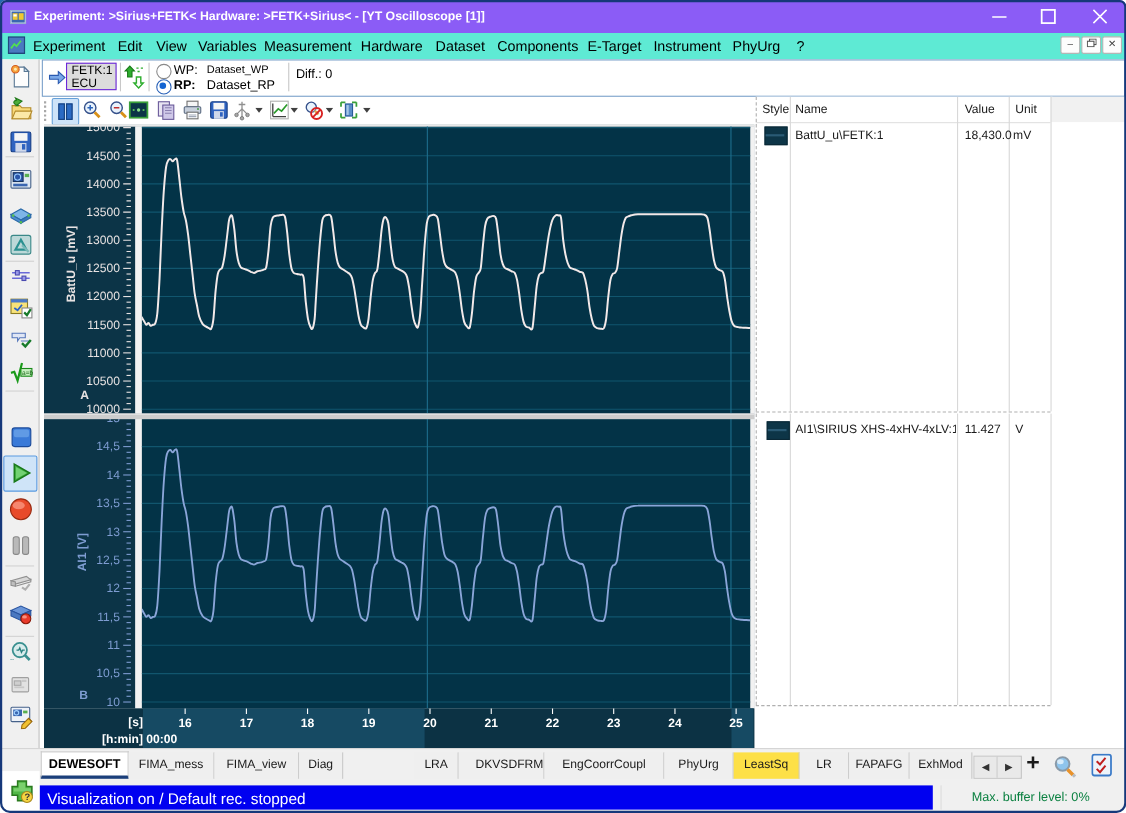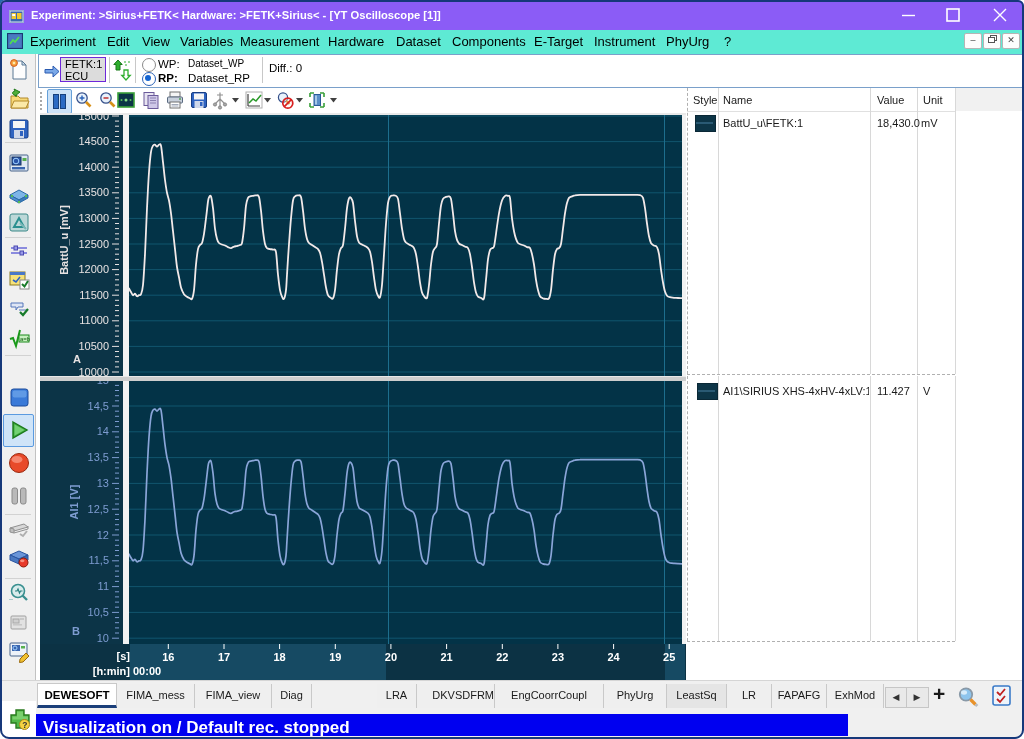--- a/index.html
+++ b/index.html
@@ -556,42 +556,43 @@
 <div style="position:absolute;left:0;top:680px;width:1024px;height:32px;background:#f0f0f0;border-top:1px solid #d5d5d5"></div>
     <div style="position:absolute;left:37px;top:683px;width:80px;height:25px;background:#fff;border:1px solid #c9c9c9;border-bottom:3px solid #1b3f7a;box-sizing:border-box;text-align:center;font-size:11.5px;font-weight:bold;line-height:22px">DEWESOFT</div>
     <div style="position:absolute;left:117px;top:684px;width:78px;height:24px;background:#efefef;border-right:1px solid #c9c9c9;box-sizing:border-box;text-align:center;font-size:11px;line-height:22px;color:#1a1a1a">FIMA_mess</div>
     <div style="position:absolute;left:195px;top:684px;width:77px;height:24px;background:#efefef;border-right:1px solid #c9c9c9;box-sizing:border-box;text-align:center;font-size:11px;line-height:22px;color:#1a1a1a">FIMA_view</div>
     <div style="position:absolute;left:272px;top:684px;width:40px;height:24px;background:#efefef;border-right:1px solid #c9c9c9;box-sizing:border-box;text-align:center;font-size:11px;line-height:22px;color:#1a1a1a">Diag</div>
     <div style="position:absolute;left:312px;top:716px;width:65px;height:24px;background:#efefef;border-right:1px solid #c9c9c9;box-sizing:border-box;text-align:left;font-size:11px;line-height:22px;color:#1a1a1a">Freigabe</div>
     <div style="position:absolute;left:377px;top:684px;width:40px;height:24px;background:#efefef;border-right:1px solid #c9c9c9;box-sizing:border-box;text-align:center;font-size:11px;line-height:22px;color:#1a1a1a">LRA</div>
     <div style="position:absolute;left:417px;top:684px;width:78px;height:24px;background:#efefef;border-right:1px solid #c9c9c9;box-sizing:border-box;text-align:right;font-size:11px;line-height:22px;color:#1a1a1a">DKVSDFRM</div>
     <div style="position:absolute;left:495px;top:684px;width:109px;height:24px;background:#efefef;border-right:1px solid #c9c9c9;box-sizing:border-box;text-align:center;font-size:11px;line-height:22px;color:#1a1a1a">EngCoorrCoupl</div>
     <div style="position:absolute;left:604px;top:684px;width:63px;height:24px;background:#efefef;border-right:1px solid #c9c9c9;box-sizing:border-box;text-align:center;font-size:11px;line-height:22px;color:#1a1a1a">PhyUrg</div>
-    <div style="position:absolute;left:667px;top:684px;width:60px;height:24px;background:#e5e5e5;border-right:1px solid #c9c9c9;box-sizing:border-box;text-align:center;font-size:11px;line-height:22px;color:#1a1a1a">LeastSq</div>
+    <div style="position:absolute;left:667px;top:684px;width:60px;height:24px;background:#fde047;border-right:1px solid #c9c9c9;box-sizing:border-box;text-align:center;font-size:11px;line-height:22px;color:#1a1a1a">LeastSq</div>
     <div style="position:absolute;left:727px;top:684px;width:45px;height:24px;background:#efefef;border-right:1px solid #c9c9c9;box-sizing:border-box;text-align:center;font-size:11px;line-height:22px;color:#1a1a1a">LR</div>
     <div style="position:absolute;left:772px;top:684px;width:55px;height:24px;background:#efefef;border-right:1px solid #c9c9c9;box-sizing:border-box;text-align:center;font-size:11px;line-height:22px;color:#1a1a1a">FAPAFG</div>
     <div style="position:absolute;left:827px;top:684px;width:57px;height:24px;background:#efefef;border-right:1px solid #c9c9c9;box-sizing:border-box;text-align:center;font-size:11px;line-height:22px;color:#1a1a1a">ExhMod</div>
 <div style="position:absolute;left:885px;top:687px;width:42px;height:19px;background:#e9e9e9;border:1px solid #c6c6c6">
 <div style="position:absolute;left:0px;top:0px;width:20px;height:19px;background:#e9e9e9;border-right:1px solid #c6c6c6;font-size:9px;text-align:center;line-height:18px;color:#333">◀</div>
 <div style="position:absolute;left:21px;top:0px;width:20px;height:19px;background:#e9e9e9;font-size:9px;text-align:center;line-height:18px;color:#333">▶</div>
     </div>
 <div style="position:absolute;left:933px;top:682px;font-size:21px;font-weight:bold;color:#1a1a1a">+</div>
 <div style="position:absolute;left:956px;top:685px"><svg xmlns="http://www.w3.org/2000/svg" width="24" height="24" viewBox="0 0 24 24">
         <circle cx="10" cy="9.5" r="6.2" fill="#8ec4ec" stroke="#8a9aa8" stroke-width="1.8"></circle>
         <ellipse cx="8" cy="7.5" rx="3" ry="2.2" fill="#d8ecfa"></ellipse>
         <path d="M14.5 14.5l5 5" stroke="#e8922a" stroke-width="3.2"></path>
         <path d="M19.5 19.2l1.8 1.8" stroke="#b8bcc0" stroke-width="3"></path>
       </svg></div>
     <div style="position:absolute;left:992px;top:685px"><svg xmlns="http://www.w3.org/2000/svg" width="20" height="22" viewBox="0 0 20 22">
         <rect x="1" y="1" width="17" height="19" rx="2" fill="#eef4fa" stroke="#3a7ac8" stroke-width="1.6"></rect>
         <path d="M5 7l3 3 5-6M5 14l3 3 5-6" stroke="#c02020" stroke-width="1.8" fill="none"></path>
       </svg></div>
 <div style="position:absolute;left:0;top:712px;width:1024px;height:27px;background:#f0f0f0"></div>
 <div style="position:absolute;left:36px;top:714px;width:812px;height:22px;background:#0000f0"></div>
-<div style="position:absolute;left:43px;top:718px;color:#fff;font-size:17px;font-weight:bold">Visualization on / Default rec. stopped</div>
+<div style="position:absolute;left:43px;top:718px;color:#fff;font-size:14px;font-weight:normal">Visualization on / Default rec. stopped</div>
+<div style="position:absolute;left:855px;top:714px;width:162px;height:22px;background:#f0f0f0;border-left:1px solid #dcdcdc;text-align:center;line-height:22px;font-size:11.5px;color:#0a8040">Max. buffer level: 0%</div>
 <div style="position:absolute;left:0;top:701px;width:36px;height:37px;background:#fff"></div>
 <div style="position:absolute;left:8px;top:707px;width:24px;height:24px;z-index:40"><svg xmlns="http://www.w3.org/2000/svg" width="24" height="24" viewBox="0 0 24 24">
         <path d="M8 3h8v5h5v8h-5v5H8v-5H3V8h5z" fill="#52b848" stroke="#2a7a1e" stroke-width="1.4"></path>
         <path d="M9 4.5h6v5h5v3H4.5v-3h4.5z" fill="#8ad87a" opacity="0.75"></path>
         <circle cx="16.5" cy="17.5" r="5" fill="#f5d442" stroke="#a8861a"></circle>
         <text x="14.3" y="20.6" font-family="Liberation Sans" font-size="8.5" font-weight="bold" fill="#333">?</text>
       </svg></div>
 </div>
 <div class="frame"></div>
 </body></html>

